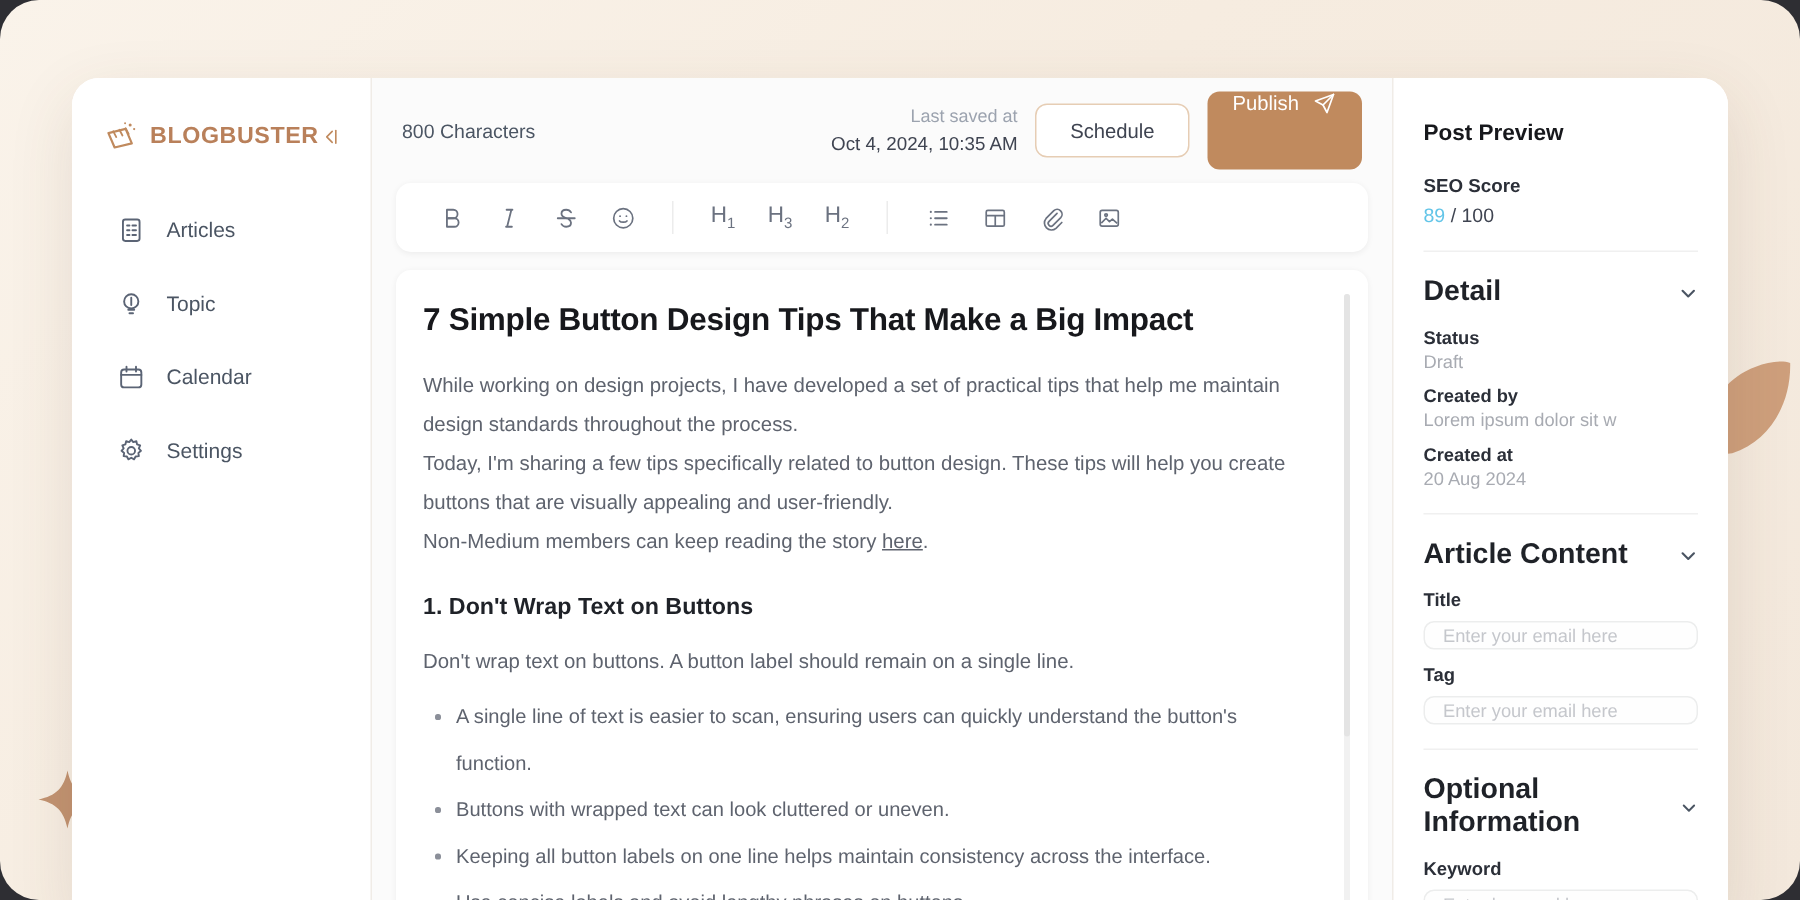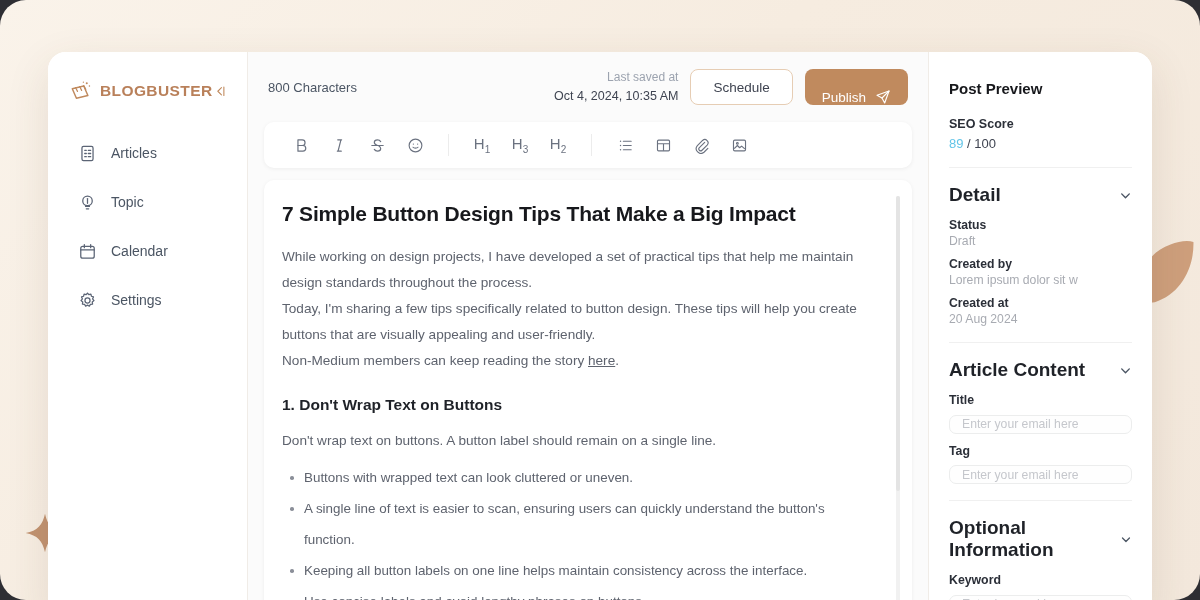--- a/index.html
+++ b/index.html
@@ -141,30 +141,30 @@
     padding: 0 22px;
     border-radius: 8px;
     border: 1px solid #e6cdb4;
     background: #ffffff;
     font-size: 13.5px;
     color: #3f4451;
     cursor: pointer;
     font-family: inherit;
   }
   .btn-publish {
-    height: 36px;
+    height: 52px;
     padding: 0 17px;
     border-radius: 8px;
     border: none;
     background: #c08a5e;
     color: #ffffff;
     font-size: 13.5px;
     cursor: pointer;
     display: flex;
-    align-items: flex-end;
+    align-items: flex-start;
     gap: 9px;
     font-family: inherit;
   }
   .btn-publish .ic { width: 16px; height: 16px; }
 
   
   .toolbar {
     height: 46px;
     flex: 0 0 46px;
     background: #ffffff;
@@ -495,22 +495,22 @@
           <h1 class="doc-title">7 Simple Button Design Tips That Make a Big Impact</h1>
           <p class="doc-p">While working on design projects, I have developed a set of practical tips that help me maintain design standards throughout the process.</p>
           <p class="doc-p">Today, I'm sharing a few tips specifically related to button design. These tips will help you create buttons that are visually appealing and user-friendly.</p>
           <p class="doc-p">
             <span>Non-Medium members can keep reading the story </span><a class="doc-link">here</a><span>.</span>
           </p>
 
           <h2 class="doc-h2">1. Don't Wrap Text on Buttons</h2>
           <p class="doc-p">Don't wrap text on buttons. A button label should remain on a single line.</p>
           <ul class="doc-list">
+            <li>A single line of text is easier to scan, ensuring users can quickly understand the button's function.</li>
             <li>Buttons with wrapped text can look cluttered or uneven.</li>
-            <li>A single line of text is easier to scan, ensuring users can quickly understand the button's function.</li>
             <li>Keeping all button labels on one line helps maintain consistency across the interface.</li>
             <li>Use concise labels and avoid lengthy phrases on buttons.</li>
           </ul>
 
         </div>
 
         <div class="doc-sb-track">
           <div class="doc-sb-thumb"></div>
         </div>
       </div>

